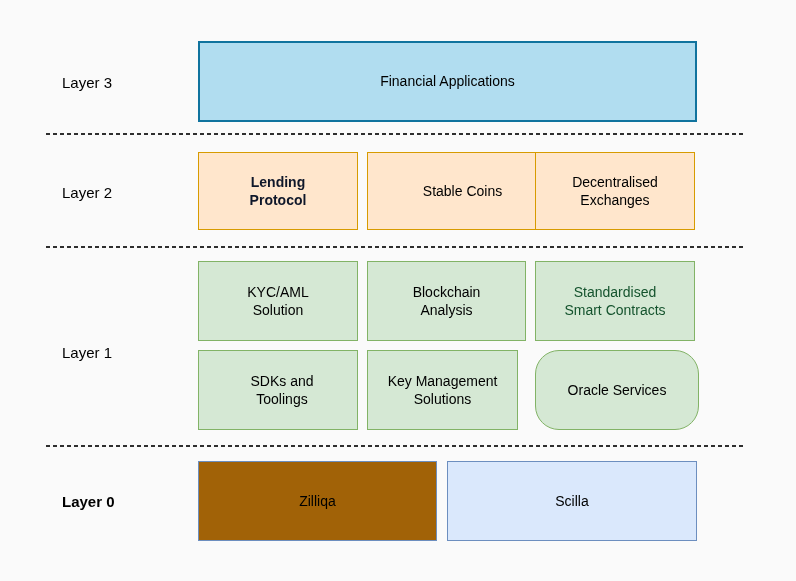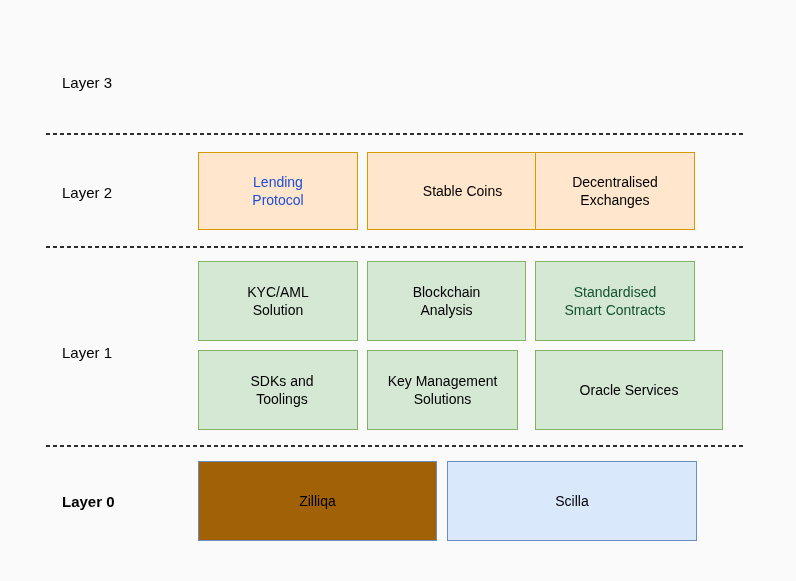--- a/index.html
+++ b/index.html
@@ -48,35 +48,36 @@
   }
   .b30 { left: 198px; top: 41px;  width: 499px; height: 81px; border-width: 2px; }
   .b20 { left: 198px; top: 152px; width: 160px; height: 78px; }
   .b21 { left: 367px; top: 152px; width: 191px; height: 78px; }
   .b22 { left: 535px; top: 152px; width: 160px; height: 78px; }
   .b10 { left: 198px; top: 261px; width: 160px; height: 80px; }
   .b11 { left: 367px; top: 261px; width: 159px; height: 80px; }
   .b12 { left: 535px; top: 261px; width: 160px; height: 80px; }
   .b13 { left: 198px; top: 350px; width: 160px; height: 80px; }
   .b14 { left: 367px; top: 350px; width: 151px; height: 80px; }
-  .b15 { left: 535px; top: 350px; width: 188px; height: 80px; }
+  .b15 { left: 535px; top: 350px; width: 164px; height: 80px; border-radius: 24px; }
   .b00 { left: 198px; top: 461px; width: 239px; height: 80px; }
   .b01 { left: 447px; top: 461px; width: 250px; height: 80px; }
 </style>
 </head>
 <body>
 
 <div class="canvas" style="background: rgb(250, 250, 250);">
 
   <div class="layer-label pos-label3" style="color: rgb(0, 0, 0);">Layer 3</div>
+  <div class="box l3 b30" style="background: rgb(177, 221, 240); border-color: rgb(16, 115, 158); color: rgb(0, 0, 0);">Financial Applications</div>
 
   <div class="divider d1" style="background: repeating-linear-gradient(90deg, rgb(46, 46, 46) 0px, rgb(46, 46, 46) 4px, transparent 4px, transparent 7px);"></div>
 
   <div class="layer-label pos-label2" style="color: rgb(0, 0, 0);">Layer 2</div>
-  <div class="box l2 b20" style="background: rgb(255, 230, 204); border-color: rgb(215, 155, 0); color: #1d4ed8;">Lending
+  <div class="box l2 b20" style="background: rgb(255, 230, 204); border-color: rgb(215, 155, 0); color: #0f172a; font-weight: bold;">Lending
 Protocol</div>
   <div class="box l2 b21" style="background: rgb(255, 230, 204); border-color: rgb(215, 155, 0); color: rgb(0, 0, 0);">Stable Coins</div>
   <div class="box l2 b22" style="background: rgb(255, 230, 204); border-color: rgb(215, 155, 0); color: rgb(0, 0, 0);">Decentralised
 Exchanges</div>
 
   <div class="divider d2" style="background: repeating-linear-gradient(90deg, rgb(46, 46, 46) 0px, rgb(46, 46, 46) 4px, transparent 4px, transparent 7px);"></div>
 
   <div class="layer-label pos-label1" style="color: rgb(0, 0, 0);">Layer 1</div>
   <div class="box l1 b10" style="background: rgb(213, 232, 212); border-color: rgb(130, 179, 102); color: rgb(0, 0, 0);">KYC/AML
 Solution</div>

